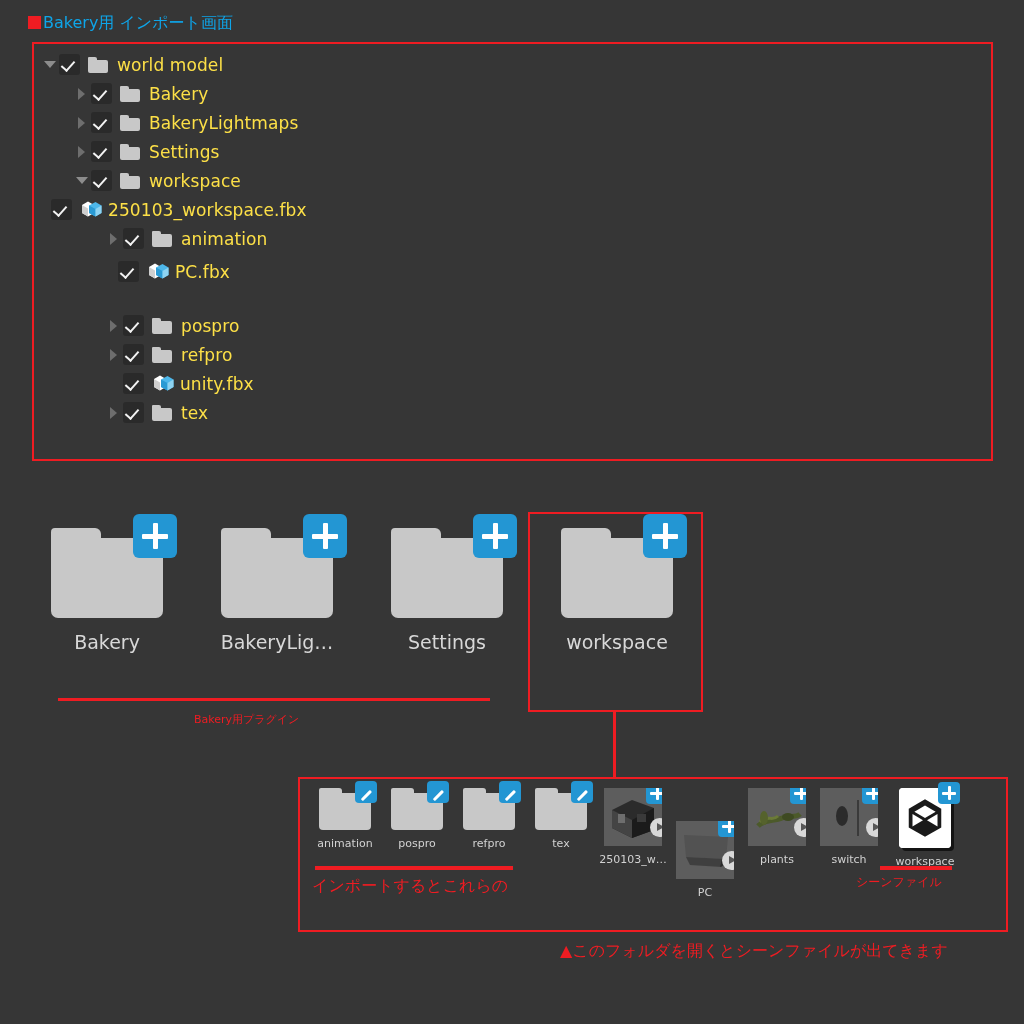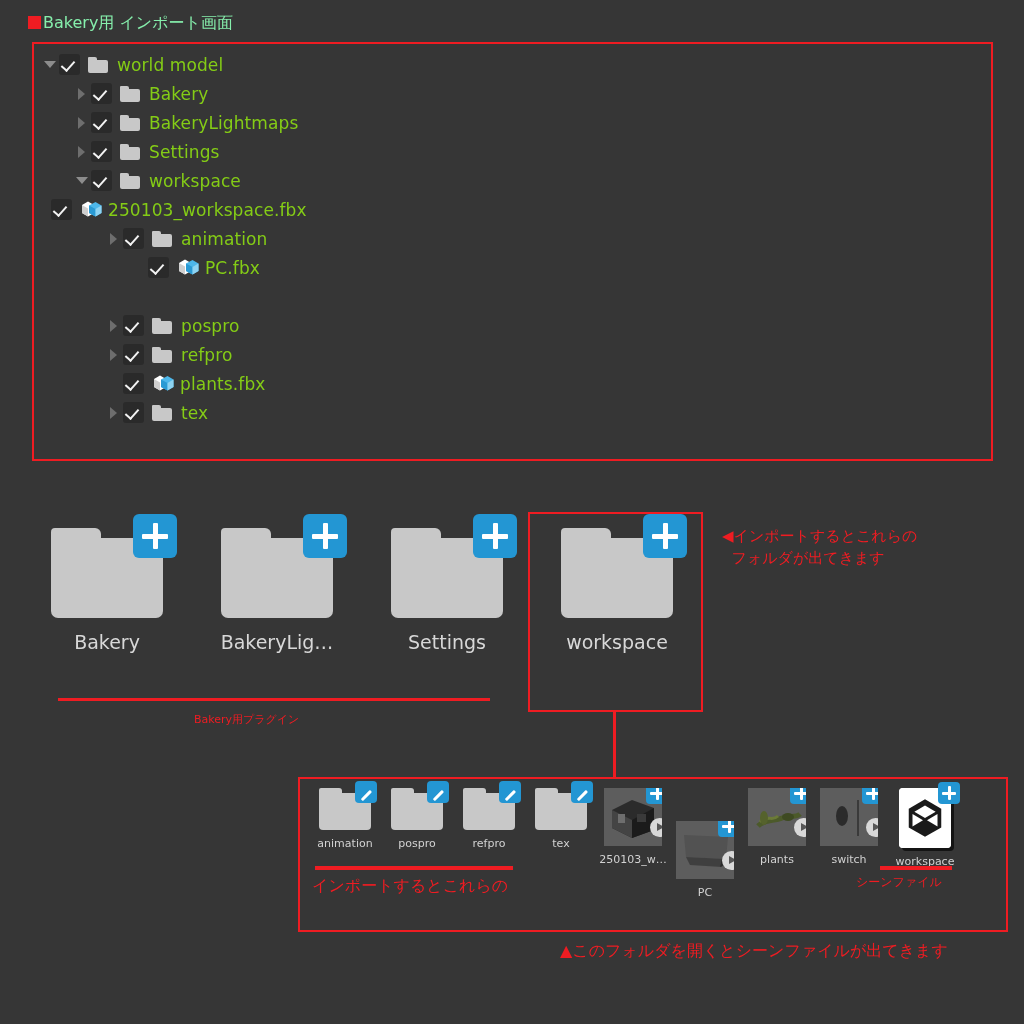--- a/index.html
+++ b/index.html
@@ -11,38 +11,38 @@
     -webkit-font-smoothing:antialiased;
   }
   .stage{position:absolute;left:0;top:0;width:1024px;height:1024px;background:#363636;}
 
   
   .anno{position:absolute;color:#ef1c22;font-size:15px;line-height:1.45;white-space:pre;}
   .redbox{position:absolute;border:2px solid #ef1c22;box-sizing:border-box;}
   .redline{position:absolute;background:#ef1c22;}
 
   
-  #title{position:absolute;left:28px;top:13px;font-size:16px;color:#86efac;white-space:nowrap;}
+  #title{position:absolute;left:28px;top:13px;font-size:16px;color:#0ea5e9;white-space:nowrap;}
   #title .sq{display:inline-block;width:13px;height:13px;background:#ef1c22;margin-right:2px;vertical-align:-1px;}
 
   
   #tree{position:absolute;left:32px;top:42px;width:961px;height:419px;box-sizing:border-box;border:2px solid #ef1c22;}
   .trow{position:absolute;height:29px;left:0;right:0;display:flex;align-items:center;}
   .tri{width:15px;height:15px;flex:0 0 15px;position:relative;margin-right:2px;}
   .tri.down::after{content:"";position:absolute;left:2px;top:4px;border-left:6px solid transparent;border-right:6px solid transparent;border-top:7px solid #8d8d8d;}
   .tri.right::after{content:"";position:absolute;left:4px;top:2px;border-top:6px solid transparent;border-bottom:6px solid transparent;border-left:7px solid #6e6e6e;}
   .tri.none::after{content:none;}
   .cbox{flex:0 0 21px;width:21px;height:21px;background:#2a2a2a;border-radius:3px;position:relative;margin-right:8px;}
   .cbox::after{content:"";position:absolute;left:5px;top:4px;width:6px;height:11px;border:solid #f2f2f2;border-width:0 2.6px 2.6px 0;transform:rotate(42deg);}
   .ficon{flex:0 0 22px;width:22px;height:16px;position:relative;margin-right:7px;}
   .ficon .tab{position:absolute;left:0;top:0;width:9px;height:4px;background:#c8c8c8;border-radius:1px 2px 0 0;}
   .ficon .body{position:absolute;left:0;top:3px;width:20px;height:13px;background:#c8c8c8;border-radius:1px 2px 2px 2px;}
   .fbxicon{flex:0 0 23px;width:23px;height:21px;position:relative;margin-right:5px;}
   .unityicon{flex:0 0 20px;width:17px;height:20px;position:relative;margin-right:8px;background:#f4f4f4;border-radius:1px;}
-  .tlabel{color:#84cc16;font-size:17px;white-space:nowrap;letter-spacing:0.1px;}
+  .tlabel{color:#fde047;font-size:17px;white-space:nowrap;letter-spacing:0.1px;}
 
   
   .bigitem{position:absolute;width:160px;}
   .bigfolder{position:relative;width:112px;height:90px;margin:0 auto;}
   .bigfolder .tab{position:absolute;left:0;top:0;width:50px;height:14px;background:#c8c8c8;border-radius:4px 6px 0 0;}
   .bigfolder .body{position:absolute;left:0;top:10px;width:112px;height:80px;background:#c8c8c8;border-radius:3px 6px 7px 7px;}
   .badge{position:absolute;width:44px;height:44px;background:#2396d3;border-radius:6px;right:-14px;top:-14px;}
   .badge.plus::before{content:"";position:absolute;left:9px;top:19.5px;width:26px;height:5px;background:#fff;border-radius:1px;}
   .badge.plus::after{content:"";position:absolute;left:19.5px;top:9px;width:5px;height:26px;background:#fff;border-radius:1px;}
   .biglabel{margin-top:13px;text-align:center;color:#d8d8d8;font-size:19px;white-space:nowrap;}
@@ -131,21 +131,21 @@
       </div>
       <div class="trow" style="top: 180px; padding-left: 72px;">
         <span class="tri right"></span>
         <span class="cbox"></span>
         <span class="ficon">
           <span class="tab"></span>
           <span class="body"></span>
         </span>
         <span class="tlabel">animation</span>
       </div>
-      <div class="trow" style="top: 209px; padding-left: 97px;">
+      <div class="trow" style="top: 209px; padding-left: 67px; align-items: flex-end;">
         <span class="tri none"></span>
         <span class="cbox"></span>
         <span class="fbxicon"><svg width="23" height="21" viewBox="0 0 23 21">
             <path d="M2 6 L8 2.5 L14 6 L14 14 L8 17.5 L2 14 Z" fill="#ffffff"></path>
             <path d="M2 6 L8 9.5 L8 17.5 L2 14 Z" fill="#cfcfcf"></path>
             <path d="M9 6.5 L15.5 3 L21.5 6.5 L21.5 14 L15.5 17.5 L9 14 Z" fill="#4db7ea"></path>
             <path d="M9 6.5 L15.5 10 L15.5 17.5 L9 14 Z" fill="#2a9ad4"></path>
             <path d="M15.5 10 L21.5 6.5 L21.5 14 L15.5 17.5 Z" fill="#8ed3f2"></path>
           </svg></span>
         <span class="tlabel">PC.fbx</span>
@@ -171,21 +171,21 @@
       <div class="trow" style="top: 325px; padding-left: 72px;">
         <span class="tri none"></span>
         <span class="cbox"></span>
         <span class="fbxicon"><svg width="23" height="21" viewBox="0 0 23 21">
             <path d="M2 6 L8 2.5 L14 6 L14 14 L8 17.5 L2 14 Z" fill="#ffffff"></path>
             <path d="M2 6 L8 9.5 L8 17.5 L2 14 Z" fill="#cfcfcf"></path>
             <path d="M9 6.5 L15.5 3 L21.5 6.5 L21.5 14 L15.5 17.5 L9 14 Z" fill="#4db7ea"></path>
             <path d="M9 6.5 L15.5 10 L15.5 17.5 L9 14 Z" fill="#2a9ad4"></path>
             <path d="M15.5 10 L21.5 6.5 L21.5 14 L15.5 17.5 Z" fill="#8ed3f2"></path>
           </svg></span>
-        <span class="tlabel">plants.fbx</span>
+        <span class="tlabel">unity.fbx</span>
       </div>
       <div class="trow" style="top: 354px; padding-left: 72px;">
         <span class="tri right"></span>
         <span class="cbox"></span>
         <span class="ficon">
           <span class="tab"></span>
           <span class="body"></span>
         </span>
         <span class="tlabel">tex</span>
       </div>
@@ -223,22 +223,20 @@
           <span class="badge plus"></span>
         </div>
         <div class="biglabel">workspace</div>
       </div>
     </div>
 
   <div class="redbox" style="left:528px;top:512px;width:175px;height:200px;"></div>
 
   <div class="redline" style="left:613px;top:712px;width:3px;height:66px;"></div>
 
-  <div class="anno" style="left:722px;top:526px;">◀インポートするとこれらの
-  フォルダが出てきます</div>
 
   <div class="redline" style="left:58px;top:698px;width:432px;height:3px;"></div>
   <div class="anno" style="left:194px;top:712px;font-size:11px;">Bakery用プラグイン</div>
 
   <div class="redbox" style="left:298px;top:777px;width:710px;height:155px;"></div>
   <div id="smallrow">
       <div class="smallitem" style="left: 308px; top: 788px;">
         <div class="smfolder">
           <span class="tab"></span>
           <span class="body"></span>

